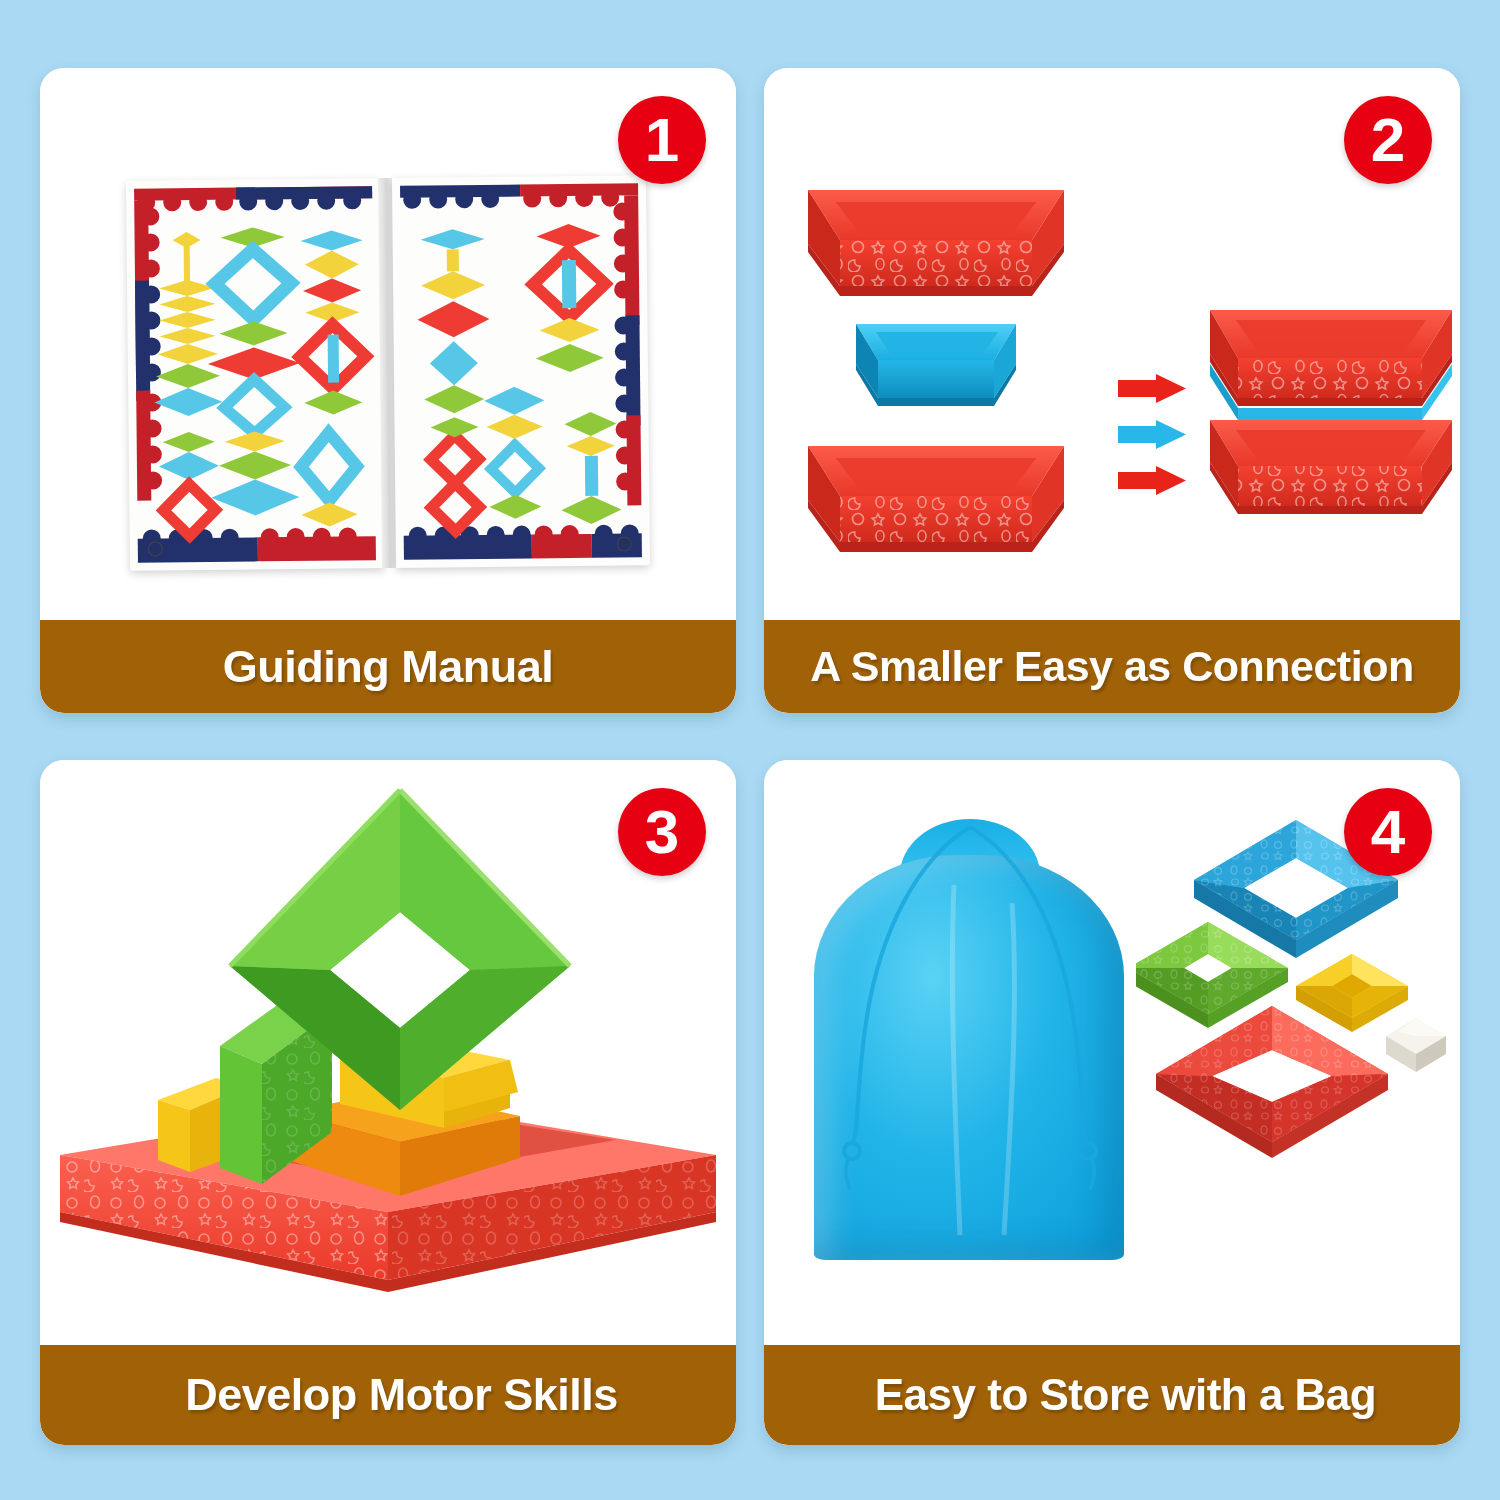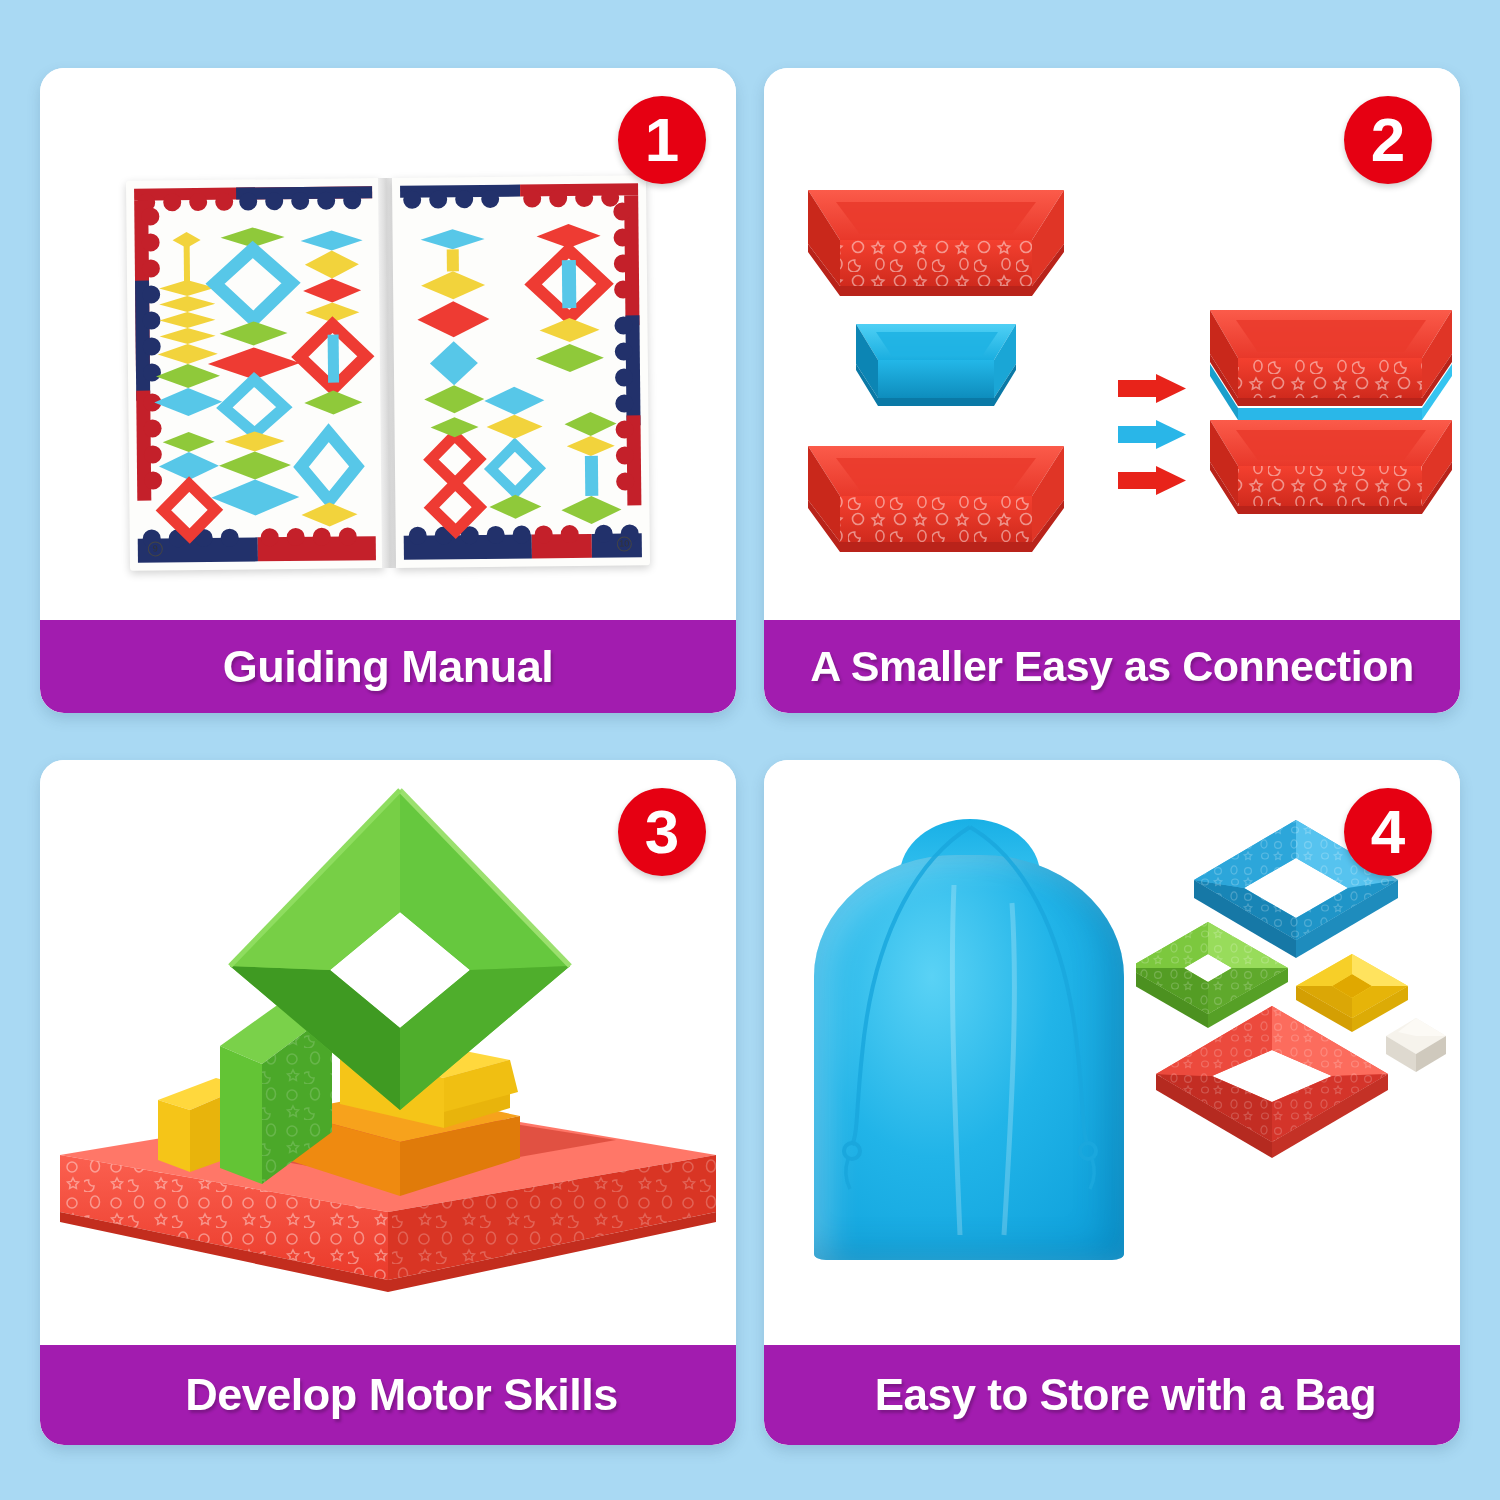--- a/index.html
+++ b/index.html
@@ -28,21 +28,21 @@
   .stage{
     position:absolute;left:0;top:0;right:0;
     background:#fff;
     overflow:hidden;
   }
   .c1 .stage,.c2 .stage{height:552px;}
   .c3 .stage,.c4 .stage{height:585px;}
 
   .caption{
     position:absolute;left:0;right:0;bottom:0;
-    background:#a21caf;
+    background:#a16207;
     display:flex;align-items:center;justify-content:center;
     color:#fff;
     font-weight:bold;
     font-size:45px;
     letter-spacing:-.5px;
     text-shadow:2px 3px 3px rgba(0,0,0,.22);
     border-radius:0 0 24px 24px;
   }
   .c1 .caption,.c2 .caption{height:93px;}
   .c3 .caption,.c4 .caption{height:100px;padding-left:27px;}

